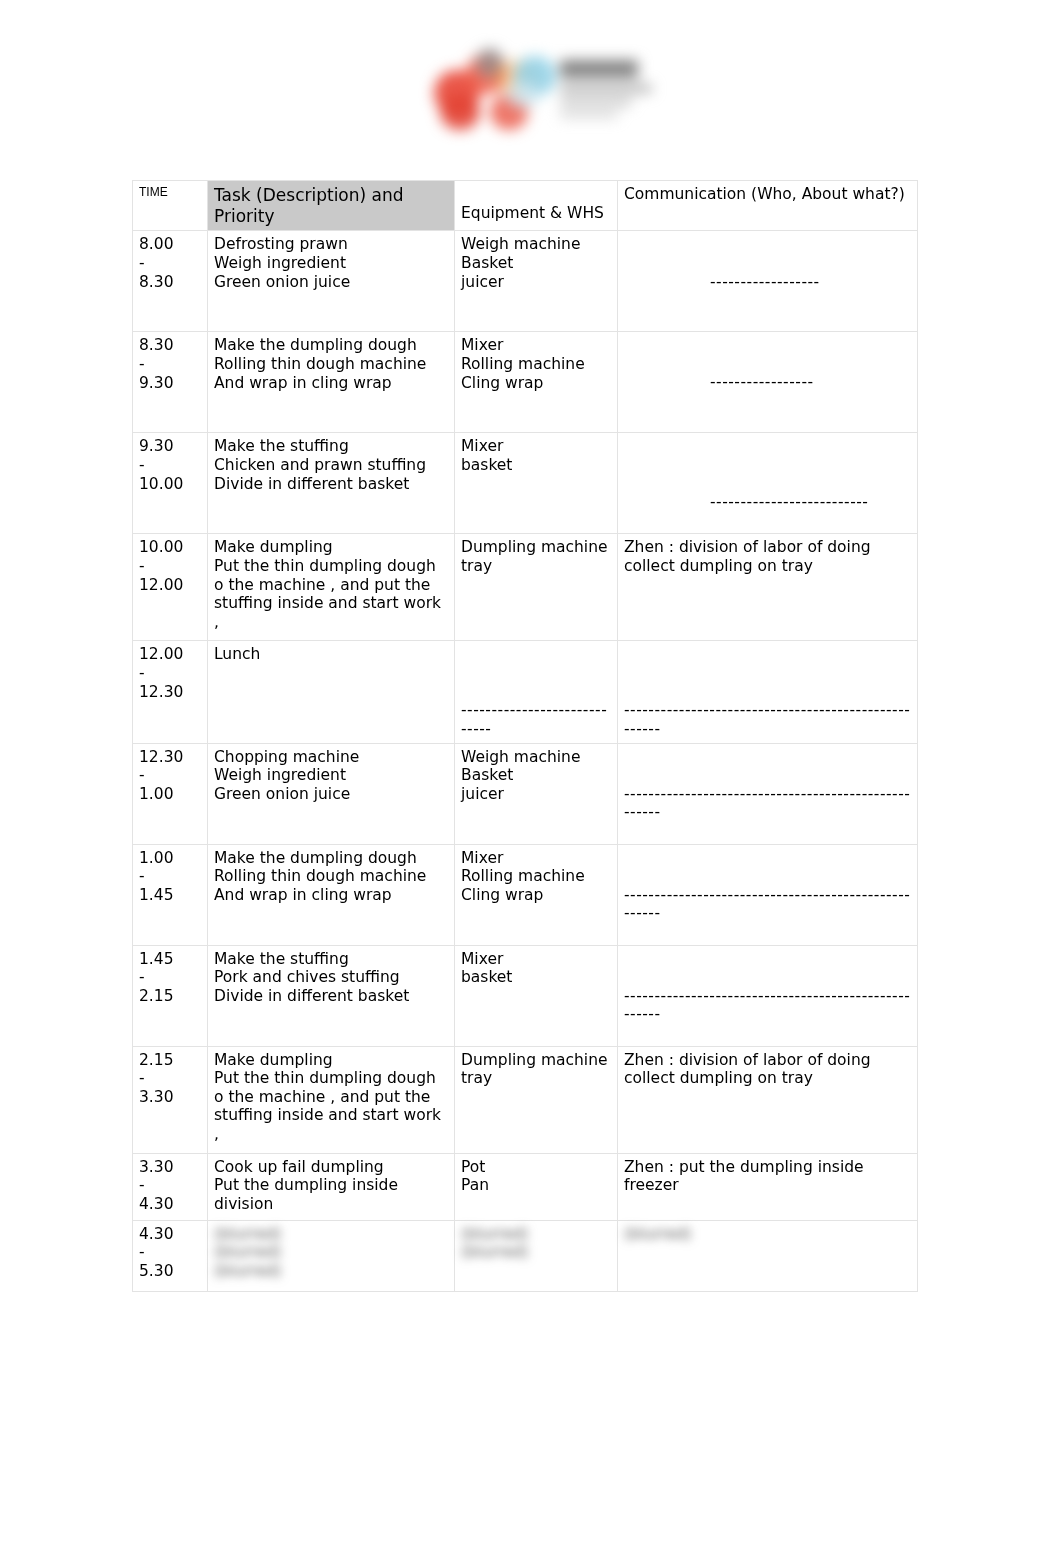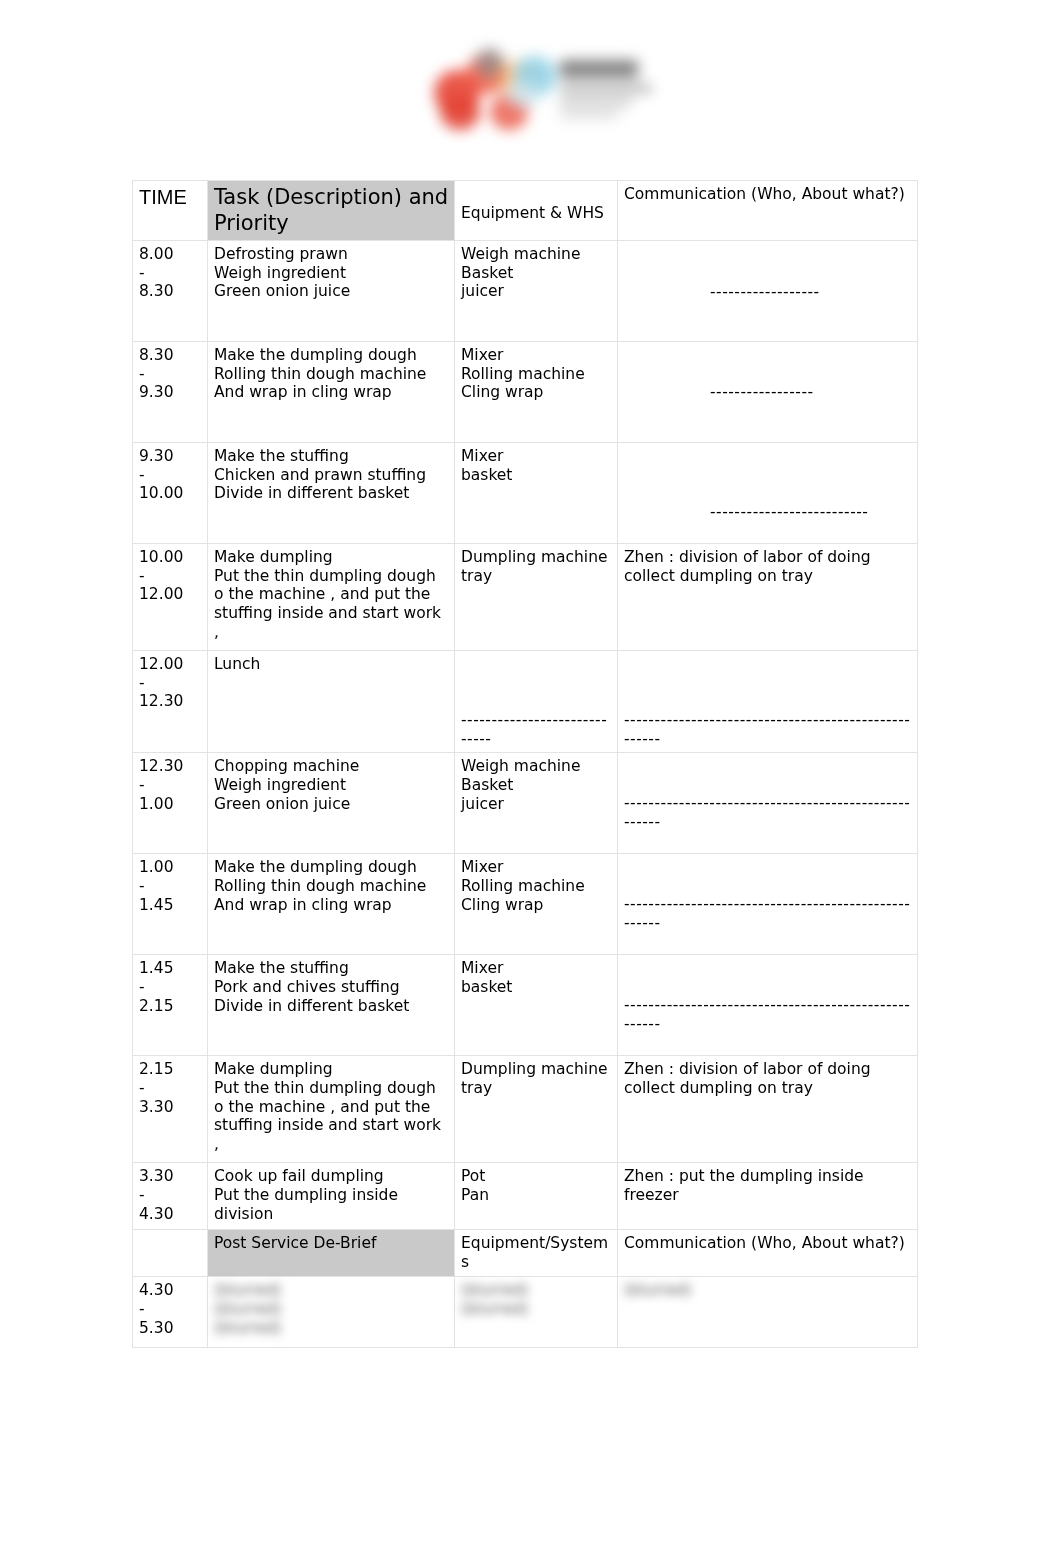--- a/index.html
+++ b/index.html
@@ -86,24 +86,24 @@
   col.c-time { width: 75px; }
   col.c-task { width: 247px; }
   col.c-equip { width: 163px; }
   col.c-comm { width: 300px; }
 
   .cell-lines > div { min-height: 18.6px; }
   .shade { background: #c9c9c9; }
 
   .time-head {
     font-family: "Liberation Sans", sans-serif;
-    font-size: 20px;
+    font-size: 12px;
     padding-top: 16px;
   }
-  .hdr-task { font-size: 21px; line-height: 1.22; }
+  .hdr-task { font-size: 17px; line-height: 1.22; }
 
   .row-tall td { height: 92px; }
   .row-big  td { height: 98px; }
   .row-sec  td { height: 38px; }
   .row-eos  td { height: 58px; }
   .row-last td { height: 62px; }
 
   .dash {
     font-family: "DejaVu Sans", sans-serif;
     letter-spacing: 0.5px;
@@ -350,26 +350,20 @@
       <div>Cook up fail dumpling</div>
       <div>Put the dumpling inside division</div>
     </td>
     <td class="cell-lines">
       <div>Pot</div>
       <div>Pan</div>
     </td>
     <td>Zhen : put the dumpling inside freezer</td>
   </tr>
 
-  <tr class="row-sec">
-    <td></td>
-    <td class="shade">Post Service De-Brief</td>
-    <td>Equipment/Systems</td>
-    <td>Communication (Who, About what?)</td>
-  </tr>
 
   <tr class="row-last">
     <td>
       <div>4.30</div>
       <div>-</div>
       <div>5.30</div>
     </td>
     <td class="cell-lines blurred-strong">
       <div>(blurred)</div>
       <div>(blurred)</div>

